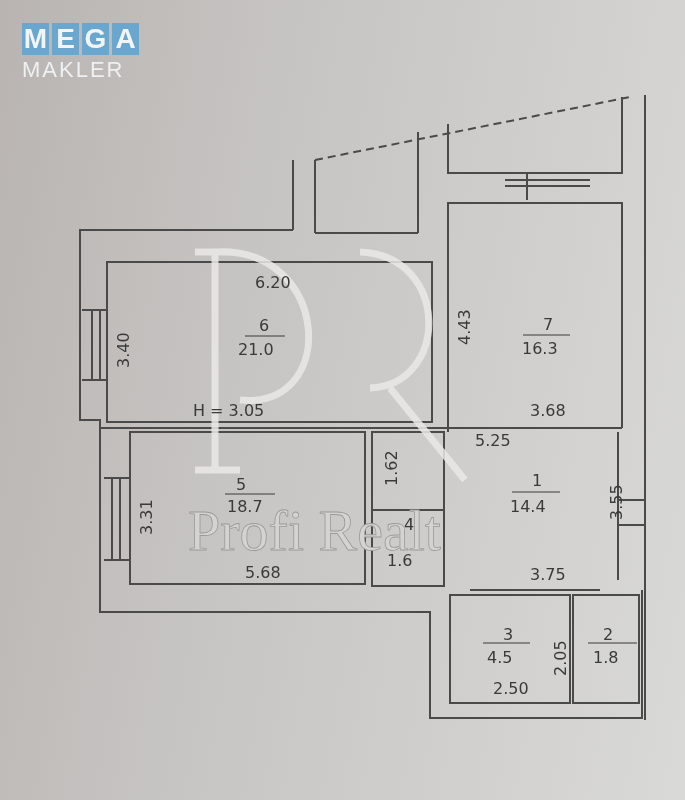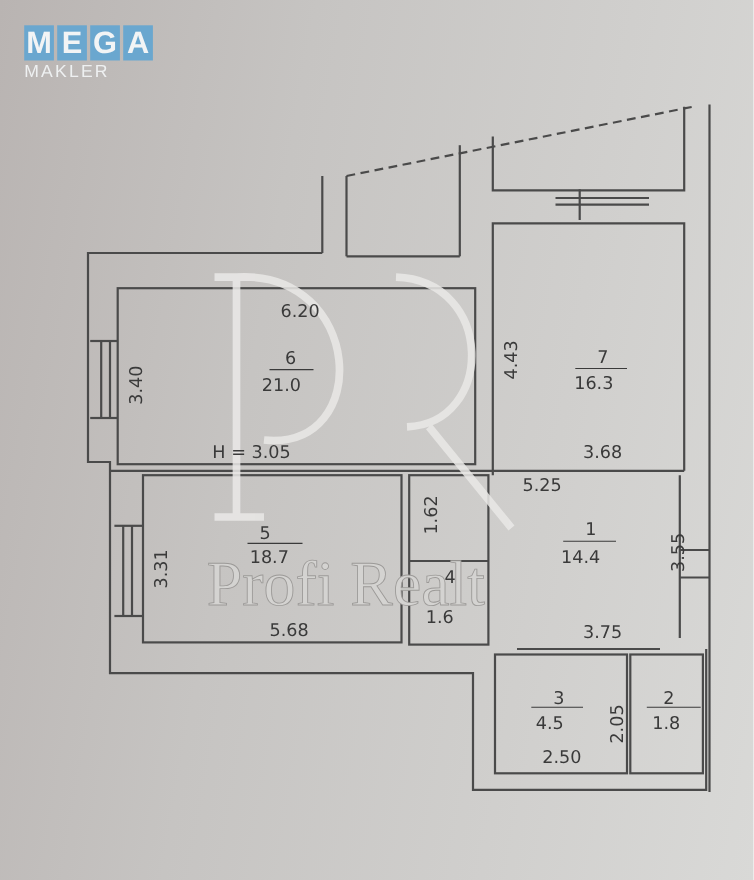--- a/index.html
+++ b/index.html
@@ -9,21 +9,21 @@
       font-family: "Liberation Sans", sans-serif;
     }
     .logo { position: absolute; left: 22px; top: 23px; }
     .logo-mega { display: flex; gap: 3px; }
     .logo-mega span {
       width: 27px; height: 32px; background: #6aa7cf; color: #f2f4f5;
       font-weight: bold; font-size: 28px; line-height: 32px; text-align: center;
       font-family: "Liberation Sans", sans-serif;
     }
     .logo-makler {
-      color: #eef0f1; font-size: 16px; letter-spacing: 2px; margin-top: 2px;
+      color: #eef0f1; font-size: 22px; letter-spacing: 2px; margin-top: 2px;
       font-family: "Liberation Sans", sans-serif;
     }
     svg.plan { position: absolute; left: 0; top: 0; }
     .lbl { font-family: "DejaVu Sans", sans-serif; fill: #3a3a3a; font-size: 16px; }
     .wm-text { font-family: "Liberation Serif", serif; fill: #d4d3d1; stroke: #9c9a98; stroke-width: 0.8; }
   </style>
 </head>
 <body>
 
 <div class="logo">

